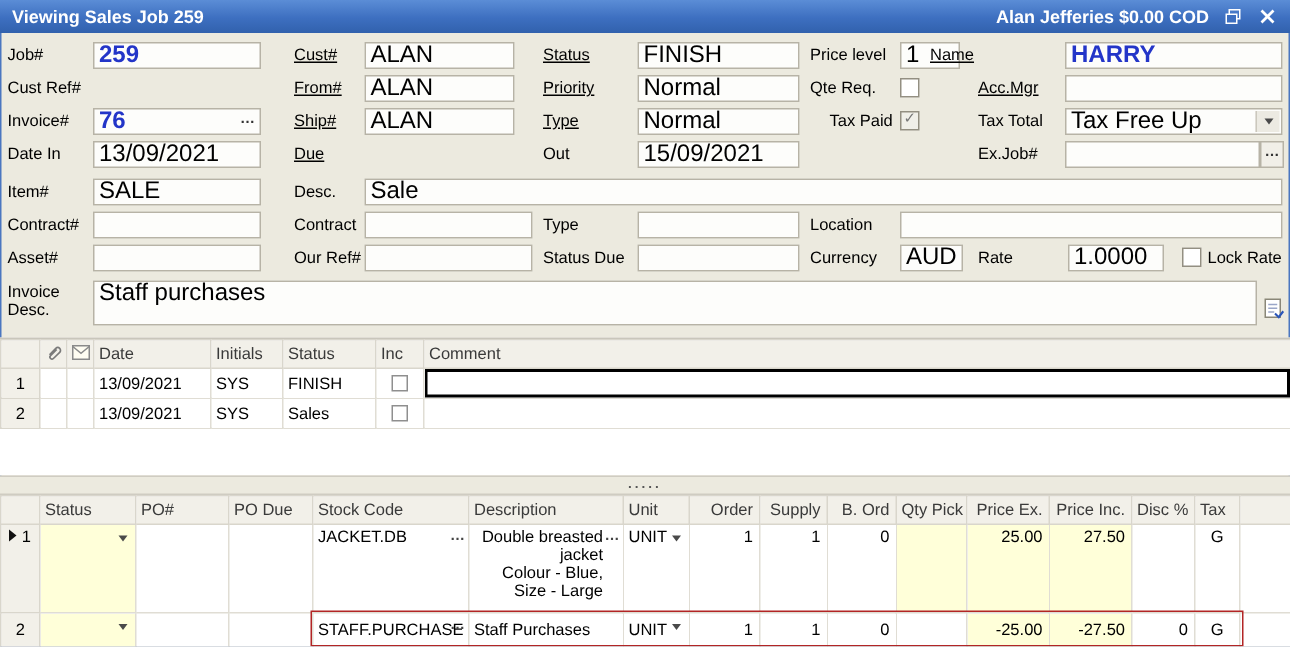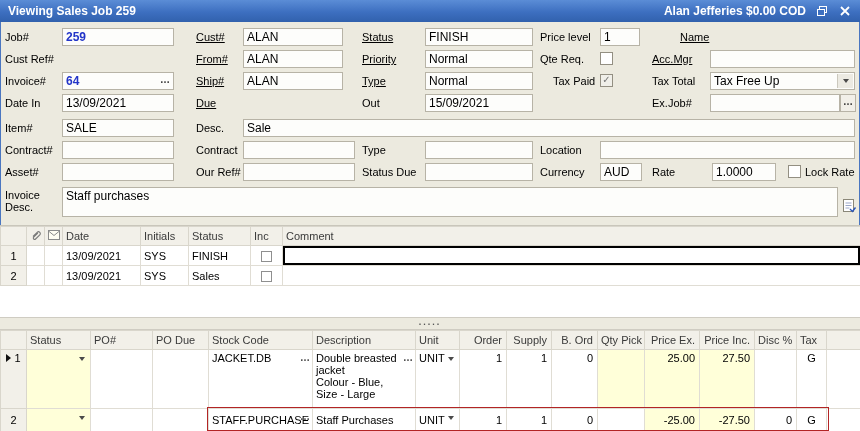--- a/index.html
+++ b/index.html
@@ -11,21 +11,21 @@
     background:linear-gradient(180deg,#5b8dd6 0%,#3d6fc0 55%,#3161ad 100%);
     display:flex;align-items:center;color:#fff;font-size:12px;font-weight:bold;box-sizing:border-box;}
   .tb-title{margin-left:8px;white-space:nowrap;}
   .tb-right{margin-left:auto;display:flex;align-items:center;gap:8px;margin-right:8px;}
   .tb-user{white-space:nowrap;}
   .tb-btn{width:15px;height:15px;display:flex;align-items:center;justify-content:center;cursor:default;}
   
   .lbl{position:absolute;font-size:11px;color:#000;white-space:nowrap;line-height:12px;}
   .link{text-decoration:underline;}
   .fld{position:absolute;height:18px;background:#fdfdfb;border:1px solid #b7b3a6;
-    box-sizing:border-box;font-size:12px;line-height:12px;padding:2px 3px;
+    box-sizing:border-box;font-size:16px;line-height:12px;padding:2px 3px;
     white-space:nowrap;overflow:hidden;color:#000;}
   .blue{color:#2335c8;font-weight:bold;}
   .cb{position:absolute;width:13px;height:13px;background:#fff;border:1px solid #938f82;
     box-sizing:border-box;font-size:10px;line-height:10px;text-align:center;color:#777;}
   .cb.checked{background:#f0efe9;}
   .cb.checked::after{content:"\2713";}
   .ell{position:absolute;right:3px;top:1px;color:#333;font-weight:bold;font-size:10px;line-height:12px;}
   .ell::after{content:"\2026";}
   .btn-ell{position:absolute;width:16px;height:18px;background:#f1efe8;border:1px solid #b7b3a6;
     box-sizing:border-box;text-align:center;font-size:10px;line-height:13px;font-weight:bold;color:#333;}
@@ -41,21 +41,21 @@
   table.grid{position:absolute;border-collapse:collapse;table-layout:fixed;background:#fff;}
   .grid th{background:#f2f0e9;border:1px solid #d9d6cc;font-weight:normal;font-size:11px;
     color:#3a3a3a;height:18px;padding:0 3px;text-align:left;overflow:hidden;white-space:nowrap;}
   .grid td{border:1px solid #e0ddd4;font-size:11px;padding:2px 3px;overflow:hidden;
     white-space:nowrap;position:relative;background:#fff;color:#000;}
   .rowhdr{background:#f2f0e9 !important;border:1px solid #d9d6cc !important;text-align:center;color:#222;}
   .yellow{background:#ffffd9 !important;}
   .num{text-align:right;padding-right:4px !important;}
   .num-h{text-align:right !important;padding-right:4px !important;}
   .c{text-align:center !important;}
-  .pre{white-space:pre-line;}
+  .pre{white-space:pre-line;text-align:right;}
   .tall td{vertical-align:top;}
   .active-cell{box-shadow:inset 0 0 0 2px #000;background:#fff;}
   .cbg{display:inline-block;width:11px;height:11px;border:1px solid #8f8f8f;background:#fff;
     box-sizing:border-box;vertical-align:middle;}
   .cell-dd{position:absolute;top:3px;right:2px;width:13px;height:12px;display:flex;
     align-items:center;justify-content:center;}
   .ellc{position:absolute;right:2px;top:2px;color:#444;font-weight:bold;font-size:10px;}
   .ellc::after{content:"\2026";}
   .tri{display:inline-block;width:0;height:0;border-top:4px solid transparent;
     border-bottom:4px solid transparent;border-left:5px solid #111;margin-right:3px;}
@@ -89,35 +89,36 @@
   </div>
 
   <span class="lbl" style="left:5px;top:31px">Job#</span>
   <div class="fld blue" style="left:62px;top:28px;width:112px">259</div>
   <span class="lbl link" style="left:196px;top:31px">Cust#</span>
   <div class="fld" style="left:243px;top:28px;width:100px">ALAN</div>
   <span class="lbl link" style="left:362px;top:31px">Status</span>
   <div class="fld" style="left:425px;top:28px;width:108px">FINISH</div>
   <span class="lbl" style="left:540px;top:31px">Price level</span>
   <div class="fld" style="left:600px;top:28px;width:40px">1</div>
-  <span class="lbl link" style="left:680px;top:31px">Name</span>
+  <span class="lbl link" style="left:620px;top:31px">Name</span>
+  <div class="fld blue" style="left:710px;top:28px;width:145px">HARRY</div>
 
   <span class="lbl" style="left:5px;top:53px">Cust Ref#</span>
   <span class="lbl link" style="left:196px;top:53px">From#</span>
   <div class="fld" style="left:243px;top:50px;width:100px">ALAN</div>
   <span class="lbl link" style="left:362px;top:53px">Priority</span>
   <div class="fld" style="left:425px;top:50px;width:108px">Normal</div>
   <span class="lbl" style="left:540px;top:53px">Qte Req.</span>
   <span class="cb" style="left:600px;top:52px"></span>
   <span class="lbl link" style="left:652px;top:53px">Acc.Mgr</span>
   <div class="fld" style="left:710px;top:50px;width:145px"></div>
 
   <span class="lbl" style="left:5px;top:75px">Invoice#</span>
   <div class="fld" style="left:62px;top:72px;width:112px">
-    <span class="blue">64</span>
+    <span class="blue">76</span>
     <span class="ell"></span>
   </div>
   <span class="lbl link" style="left:196px;top:75px">Ship#</span>
   <div class="fld" style="left:243px;top:72px;width:100px">ALAN</div>
   <span class="lbl link" style="left:362px;top:75px">Type</span>
   <div class="fld" style="left:425px;top:72px;width:108px">Normal</div>
   <span class="lbl" style="left:553px;top:75px">Tax Paid</span>
   <span class="cb checked" style="left:600px;top:74px"></span>
   <span class="lbl" style="left:652px;top:75px">Tax Total</span>
   <div class="fld" style="left:710px;top:72px;width:145px">

